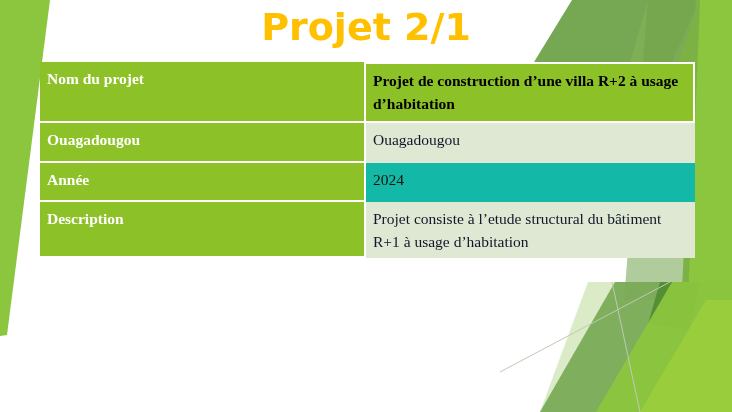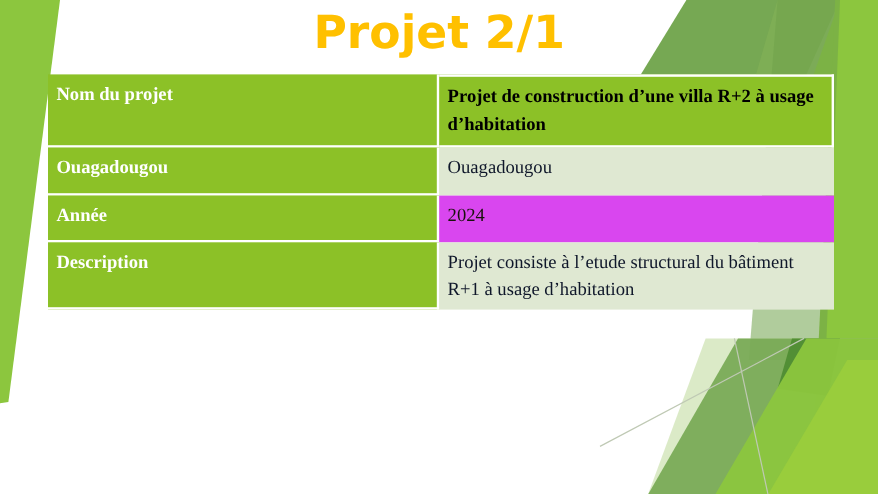--- a/index.html
+++ b/index.html
@@ -74,21 +74,21 @@
     background: #8CC127;
     color: #000000;
     font-weight: bold;
     border-bottom: 2px solid #ffffff;
     border-top: 2px solid #ffffff;
     border-right: 2px solid #ffffff;
     padding-left: 14px;
   }
   
   .val-a { background: #DFE8D2; color: #0f172a; }
-  .val-b { background: #d946ef; color: #18120b; }
+  .val-b { background: #14b8a6; color: #18120b; }
 
   .row-h td { height: 47px; }
   .row-1 td { height: 28px; }
   .row-2 td { height: 27px; }
   .row-3 td { height: 44px; }
   .row-4 td { height: 33px; }
 </style>
 </head>
 <body>
 

